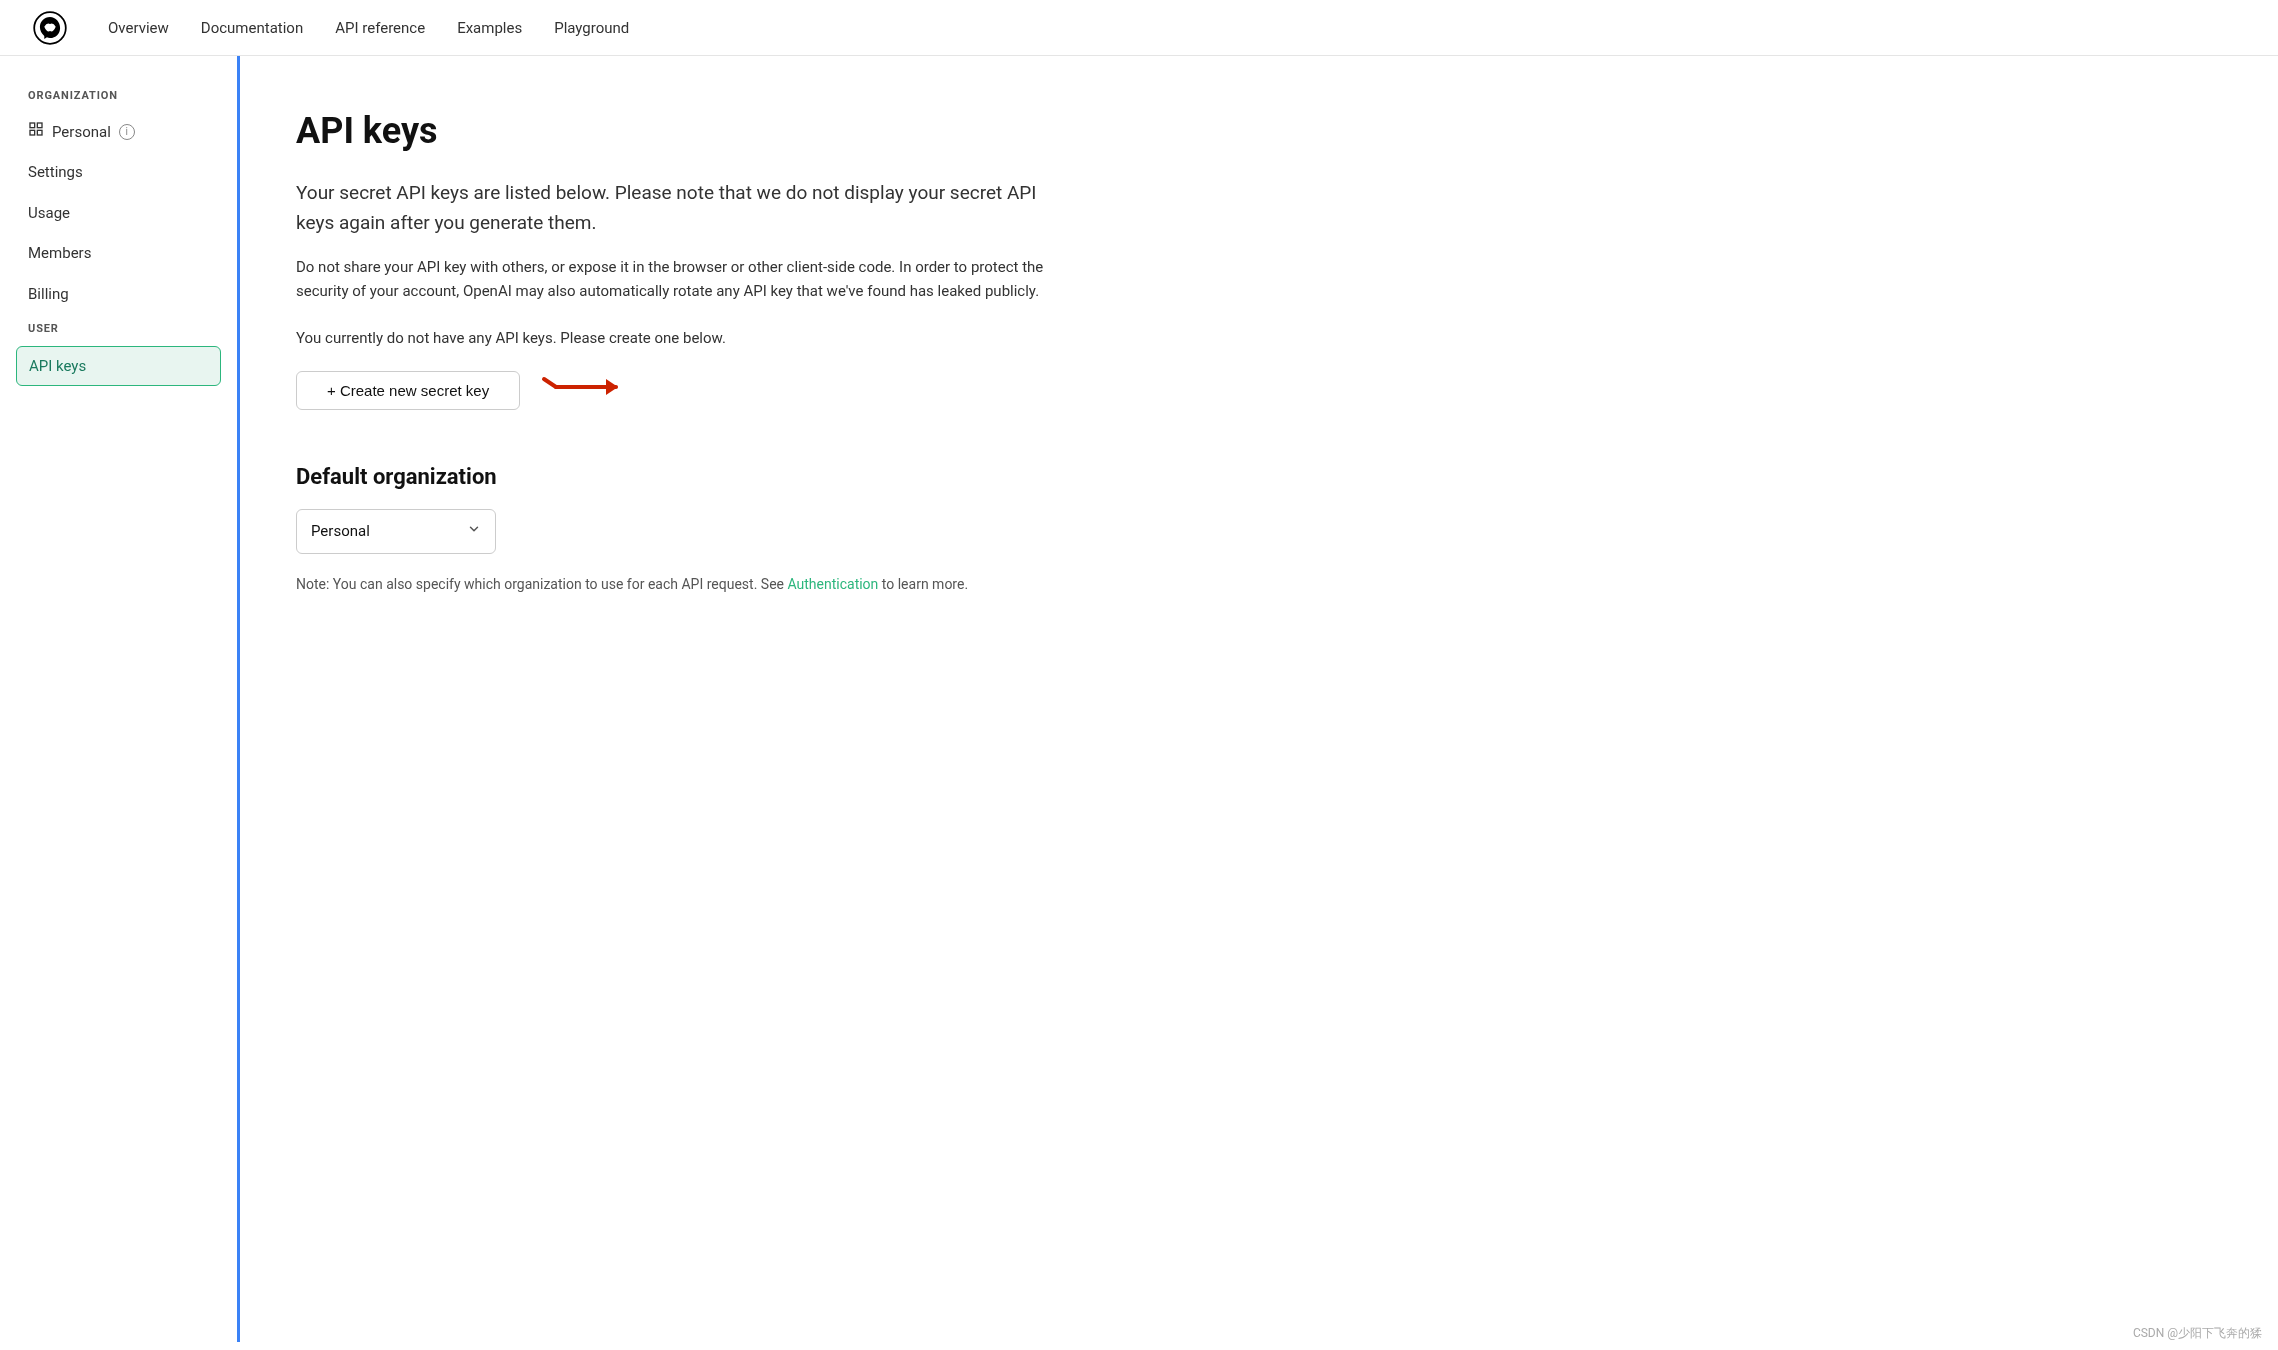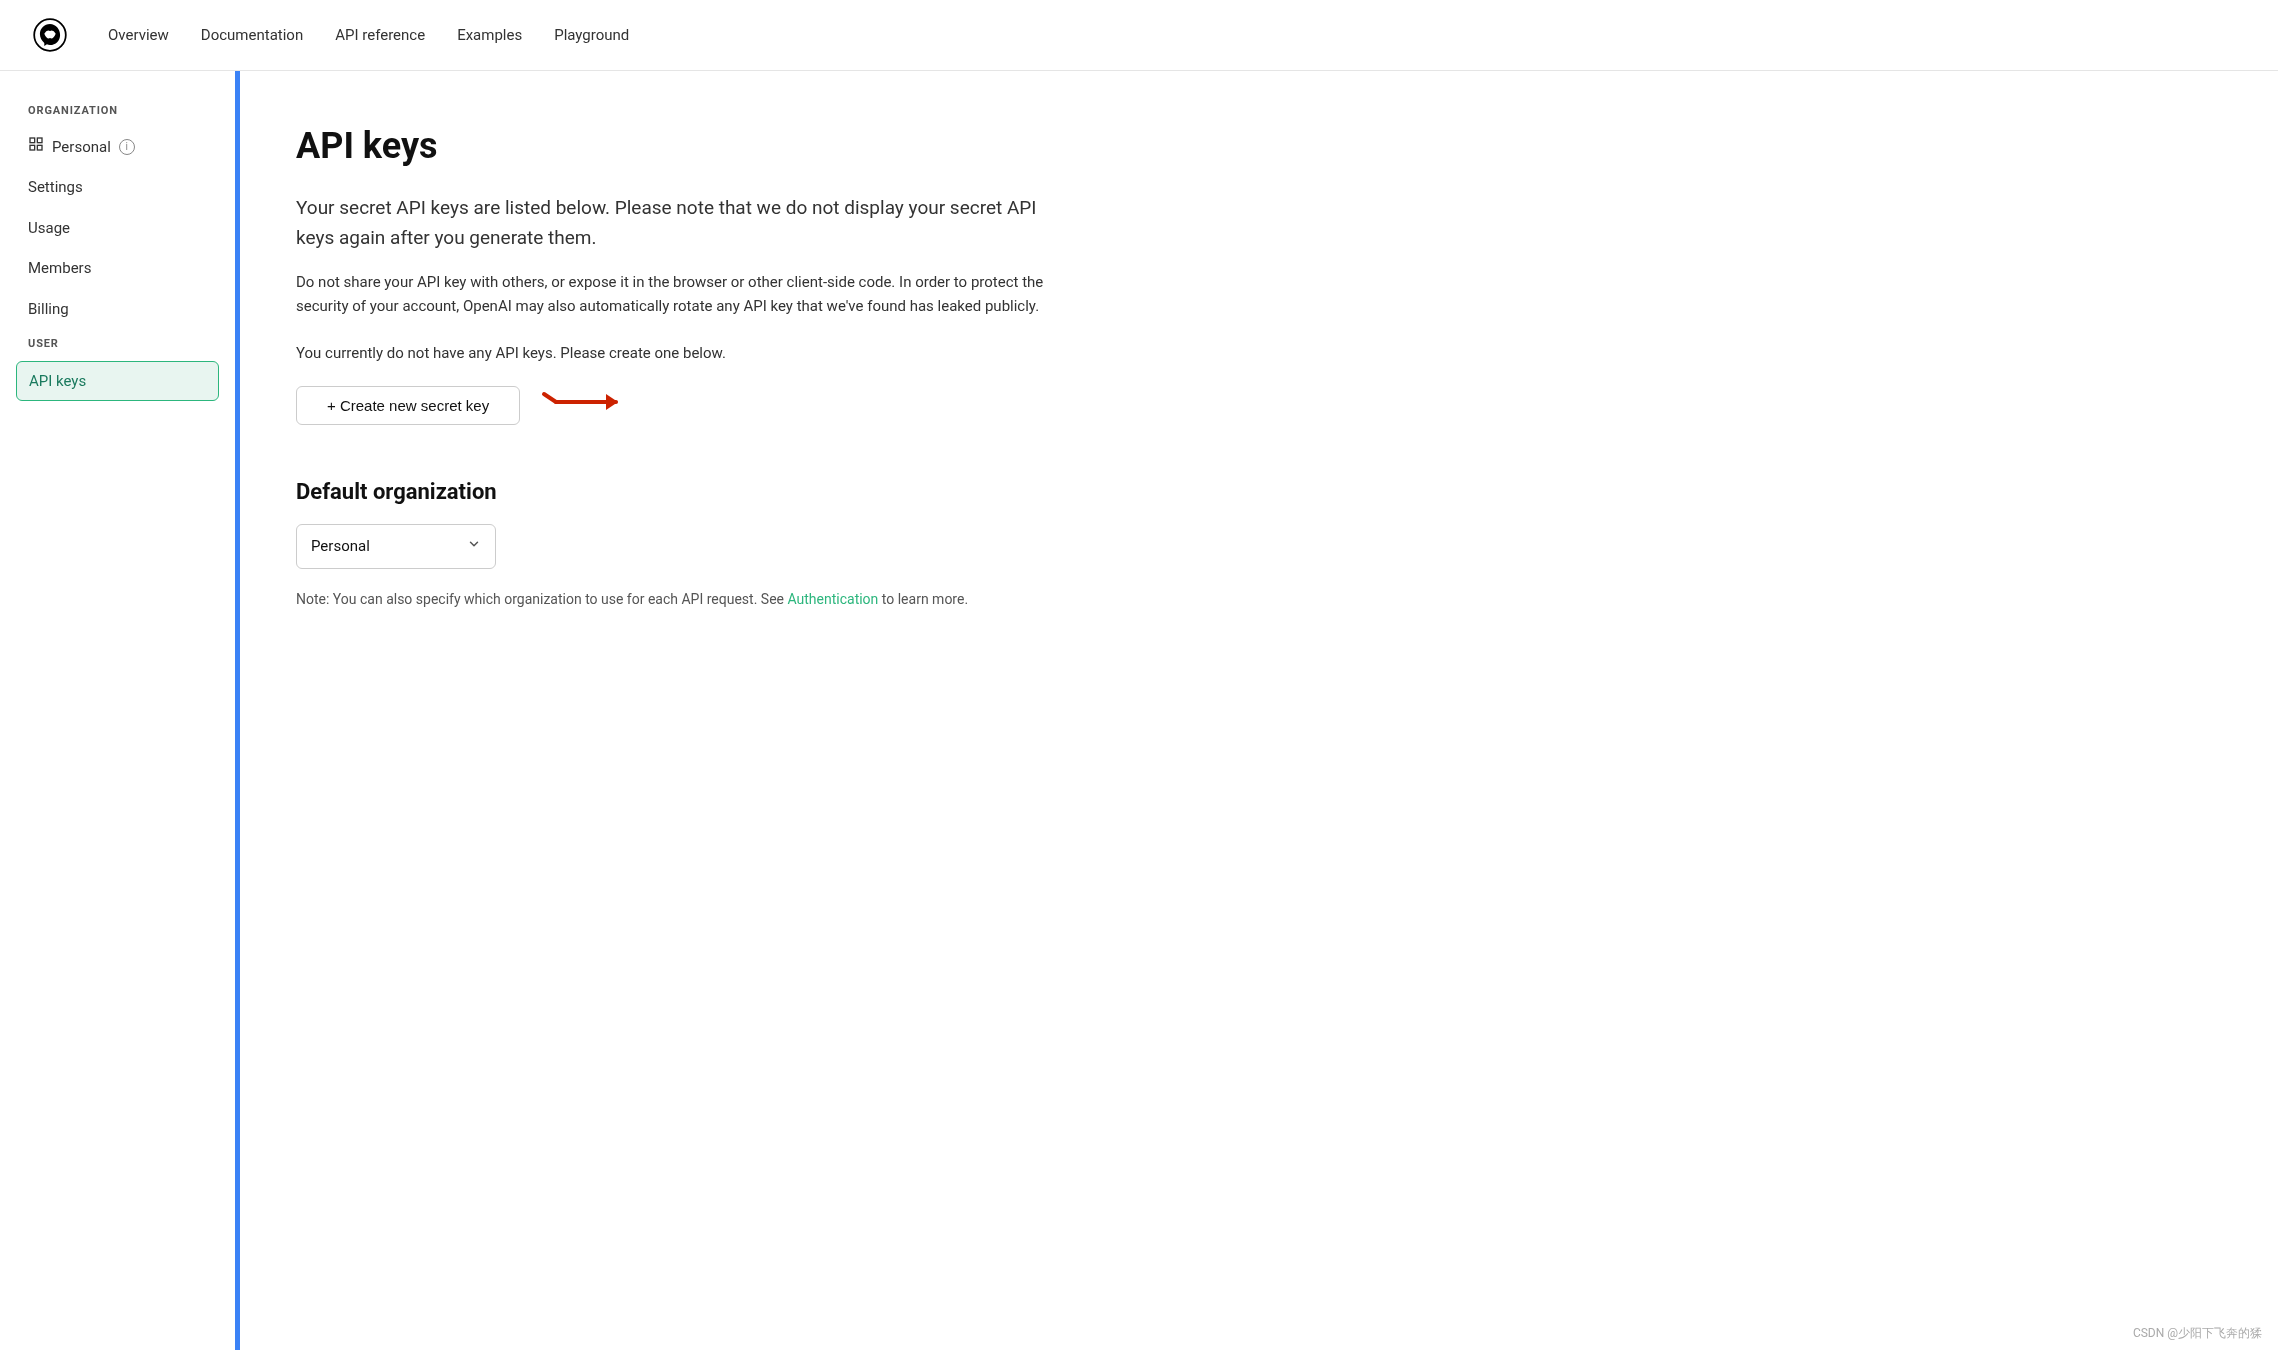--- a/index.html
+++ b/index.html
@@ -14,21 +14,21 @@
       color: #1a1a1a;
       font-size: 16px;
       line-height: 1.5;
     }
 
     
     .top-nav {
       display: flex;
       align-items: center;
       padding: 0 32px;
-      height: 71px;
+      height: 56px;
       border-bottom: 1px solid #e5e5e5;
       background: #ffffff;
     }
 
     .logo-wrap {
       display: flex;
       align-items: center;
       margin-right: 40px;
     }
 
@@ -53,21 +53,21 @@
     
     .page-layout {
       display: flex;
       min-height: calc(100vh - 64px);
     }
 
     
     .sidebar {
       width: 240px;
       min-width: 240px;
-      border-right: 5px solid #3b82f6;
+      border-right: 3px solid #3b82f6;
       padding: 32px 16px;
     }
 
     .sidebar-section-label {
       font-size: 11px;
       font-weight: 700;
       letter-spacing: 0.08em;
       color: #555;
       text-transform: uppercase;
       padding: 0 12px;

